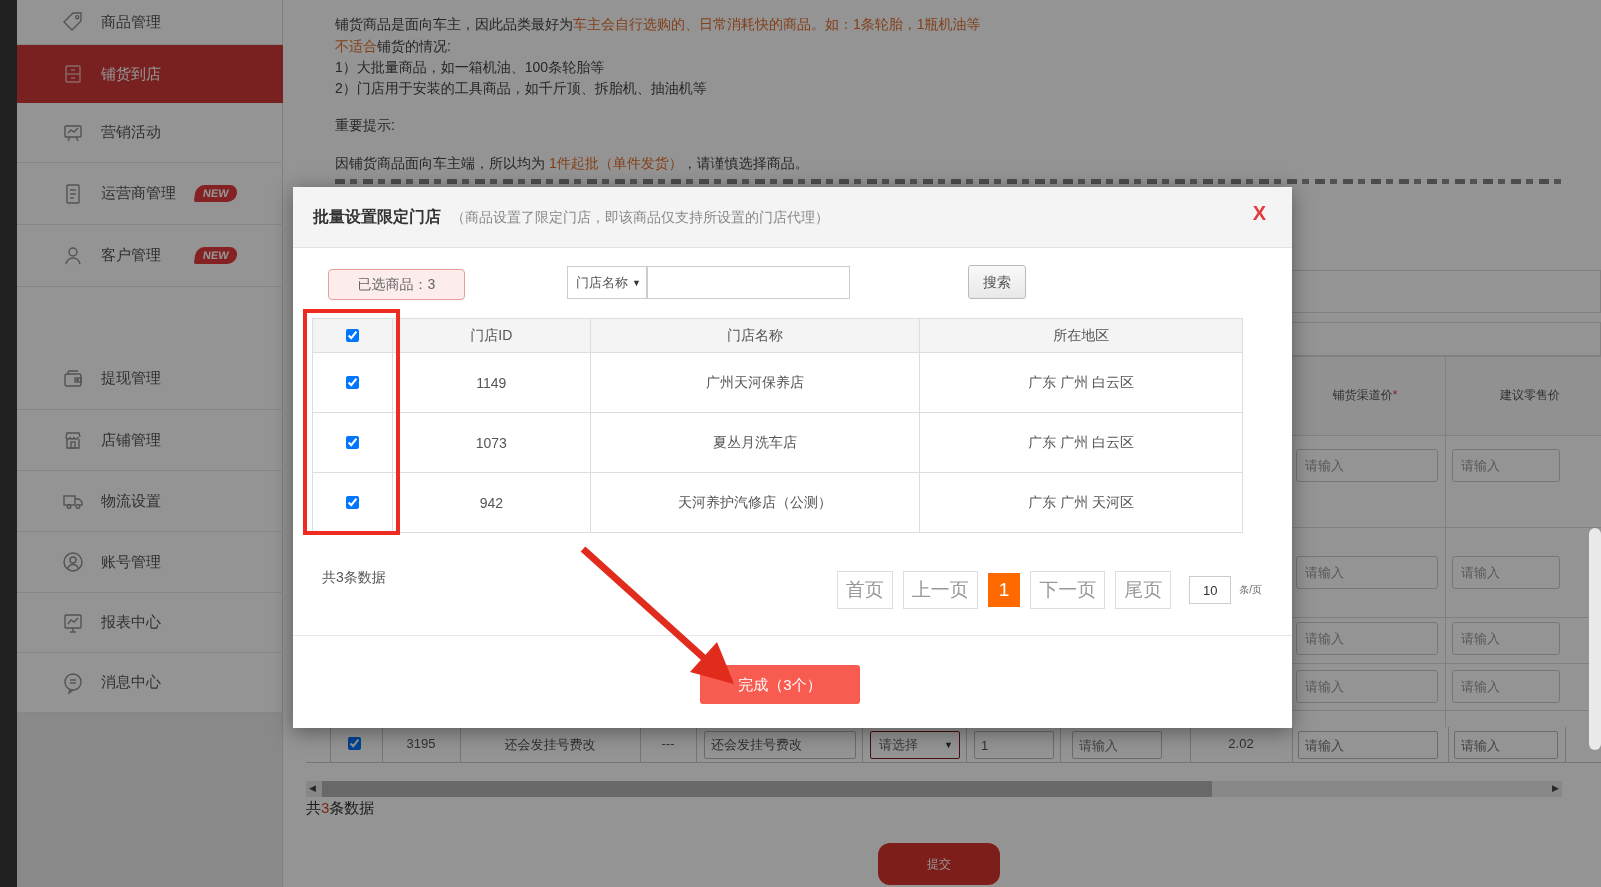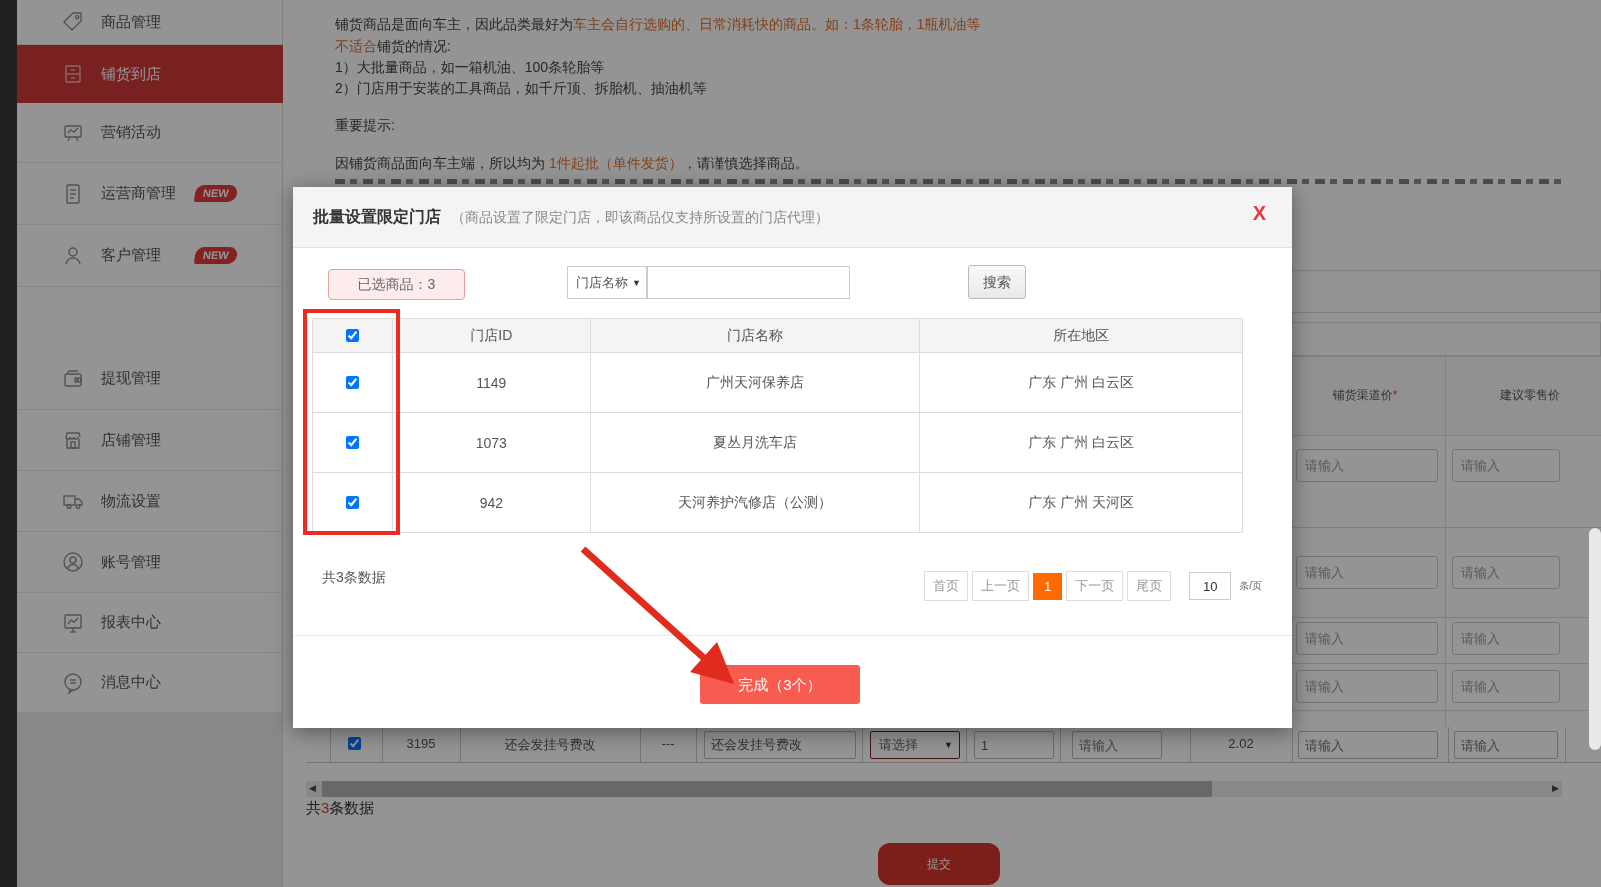--- a/index.html
+++ b/index.html
@@ -92,21 +92,21 @@
   .st-cell { display:flex; align-items:center; justify-content:center; font-size:14px; color:#555;
     border-right:1px solid #ddd; }
   .st-cell:last-child { border-right:none; }
   .c-cb { width:80px; } .c-id { width:198px; } .c-name { width:330px; } .c-region { width:322px; }
 
   #anno-box { position:absolute; left:10px; top:122px; width:97px; height:226px;
     border:4px solid #ee2b20; z-index:12; }
 
   #modal-total { position:absolute; left:29px; top:382px; font-size:14px; color:#555; }
   #pager { position:absolute; right:30px; top:384px; display:flex; align-items:center; gap:4px; }
-  .pg-btn { border:1px solid #ddd; background:#fff; color:#999; font-size:13px; padding:5px 8px; }
+  .pg-btn { border:1px solid #ddd; background:#fff; color:#999; font-size:19px; padding:5px 8px;margin-left:6px; }
   .pg-btn.active { background:#ff6a00; border-color:#ff6a00; color:#fff; padding:5px 10px; }
   #pg-size { width:42px; height:28px; border:1px solid #ccc; text-align:center; font-size:13px;
     margin-left:14px; font-family:inherit; color:#333; }
   #pg-unit { font-size:10px; color:#666; margin-left:4px; }
 
   #modal-divider { position:absolute; left:0; top:448px; width:999px; height:1px; background:#e8e8e8; }
   #done-btn { position:absolute; left:407px; top:478px; width:160px; height:39px; background:#f85c51;
     border-radius:3px; color:#fff; font-size:15px; text-align:center; line-height:39px; cursor:pointer; }
 
   #arrow-svg { position:absolute; left:0; top:0; width:1601px; height:887px; z-index:20; pointer-events:none; }

